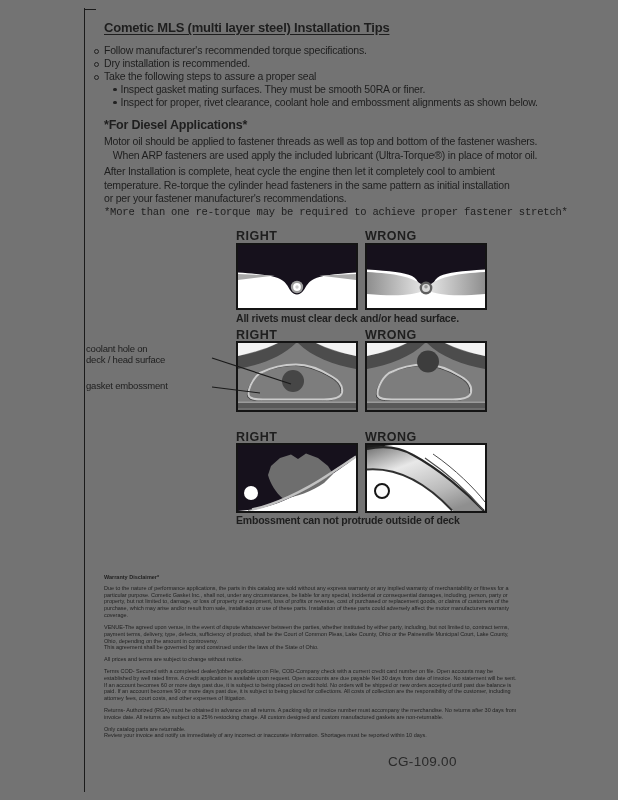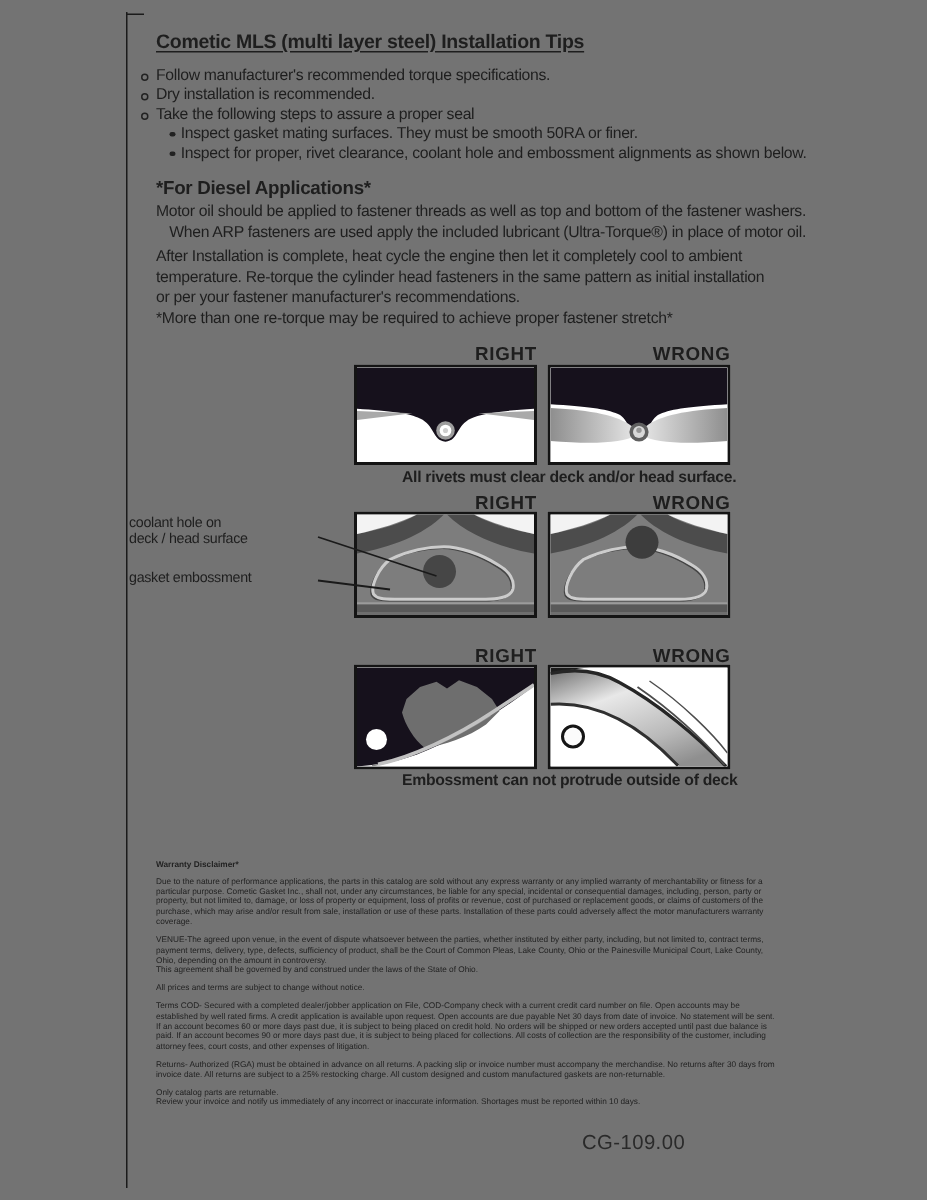--- a/index.html
+++ b/index.html
@@ -13,26 +13,26 @@
   .title{left:104px;top:20px;font-size:13px;font-weight:bold;letter-spacing:-0.2px;
          text-decoration:underline;text-underline-offset:2px;white-space:nowrap;}
   .bullets{left:94px;top:44px;font-size:10.5px;letter-spacing:-0.2px;}
   .b-row{display:flex;line-height:13px;white-space:nowrap;}
   .b-row.sub{padding-left:19px;}
   .b-dot{flex:none;width:3px;height:3px;border:1px solid #222;border-radius:50%;margin:4.5px 5px 0 0;}
   .s-dot{flex:none;width:3.5px;height:3.5px;background:#222;border-radius:50%;margin:4.5px 4px 0 0;}
   .h2{left:104px;top:118px;font-size:12.5px;font-weight:bold;letter-spacing:-0.2px;white-space:nowrap;}
   .para{left:104px;font-size:10.5px;letter-spacing:-0.2px;}
   .para div{line-height:13.5px;white-space:nowrap;}
-  .p1{top:135px;text-align:right;} .p2{top:165px;} .note{top:206px;}
-  
-  .figlabel{width:122px;text-align:right;font-size:12.5px;font-weight:bold;letter-spacing:0.5px;white-space:nowrap;}
+  .p1{top:135px;text-align:right;} .p2{top:165px;} .note{top:206px;font-family:Liberation Mono, monospace;}
+  
+  .figlabel{width:122px;text-align:left;font-size:12.5px;font-weight:bold;letter-spacing:0.5px;white-space:nowrap;}
   .figbox{width:122px;border:2px solid #141414;background:#fff;box-sizing:border-box;}
   .figbox svg{display:block;width:100%;height:100%;}
-  .caption{font-size:10.5px;font-weight:bold;letter-spacing:-0.2px;margin-left:32px;}
+  .caption{font-size:10.5px;font-weight:bold;letter-spacing:-0.2px;}
   .caption div{line-height:12.5px;white-space:nowrap;}
   .sidelabel{width:126px;text-align:left;font-size:9.5px;letter-spacing:-0.2px;}
   .sidelabel div{line-height:11px;white-space:nowrap;}
   .leader{left:205px;top:340px;width:170px;height:70px;z-index:5;}
   
   .dk{fill:var(--diagram-dark,#16111c);}
   .g2bg{fill:var(--diagram-gray,#7d7d7d);}
   
   .legal{left:104px;top:574px;width:414px;font-size:5.5px;line-height:1.24;color:#222;}
   .legal .lh{font-weight:bold;margin:0 0 4px 0;}

